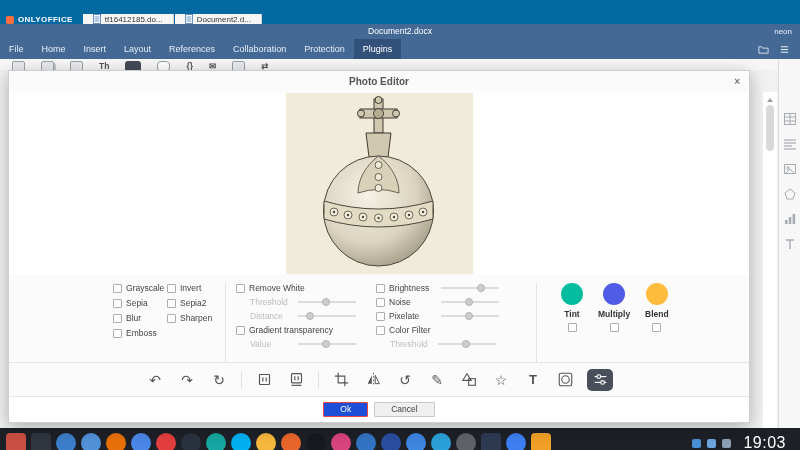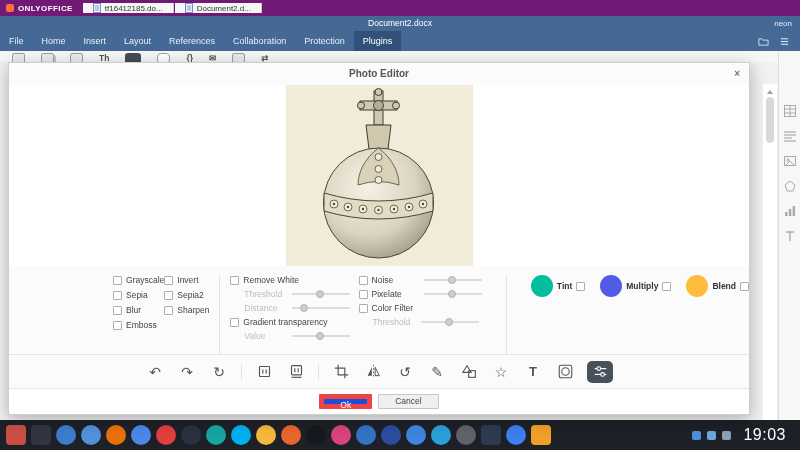--- a/index.html
+++ b/index.html
@@ -1,20 +1,20 @@
 <!DOCTYPE html>
 <html><head>
 <meta charset="utf-8">
 <style>
   *{margin:0;padding:0;box-sizing:border-box}
   body{font-family:"Liberation Sans",sans-serif;background:#444}
   .screen{width:800px;height:450px;position:relative;overflow:hidden;background:#f1f1f1}
 
   
-  .titlebar{height:16px;background:#701a75;display:flex;align-items:center}
+  .titlebar{height:24px;background:#0369a1;display:flex;align-items:flex-end}
   .brand{display:flex;align-items:center;gap:4px;padding:0 10px 0 6px;color:#fff;font-size:8px;font-weight:bold;letter-spacing:.4px}
   .brand-mark{width:8px;height:8px;border-radius:2px;background:#ff6f3d}
   .doc-tabs{display:flex;gap:1px}
   .doc-tab{background:#f6f6f6;display:flex;align-items:center;gap:4px;padding:0 10px;font-size:8px;color:#333;border-right:1px solid #cfcfcf;min-width:86px;cursor:default}
   .doc-ic{width:8px;height:10px;flex:none}
 
   
   .headerbar{height:15px;background:#446995;position:relative;color:#fff}
   .doc-title{position:absolute;left:0;right:0;text-align:center;font-size:8.5px;line-height:15px}
   .user{position:absolute;right:8px;font-size:8px;line-height:15px;color:#e8eef8}
@@ -48,34 +48,34 @@
   .cb{width:9px;height:9px;border:1px solid #aeaeae;background:#fff;border-radius:1px;flex:none}
   .vsep{width:1px;background:#e3e3e3;align-self:stretch;margin:0 10px}
   .g3{width:140px;display:flex;flex-direction:column;gap:4px}
   .g4{width:150px;display:flex;flex-direction:column;gap:4px}
   .sub{padding-left:14px}
   .sublabel{color:#bcbcbc;width:42px;flex:none}
   .alabel{width:46px;flex:none}
   .slider{width:58px;height:2px;background:#dcdcdc;position:relative;flex:none;margin-left:2px}
   .knob{position:absolute;top:-3px;width:8px;height:8px;border-radius:50%;background:#cdcdcd;border:1px solid #b2b2b2}
   .blends{display:flex;gap:15px;padding-left:14px}
-  .blend{display:flex;flex-direction:row;align-items:center;gap:4px}
+  .blend{display:flex;flex-direction:column;align-items:center;gap:4px}
   .swatch{width:22px;height:22px;border-radius:50%}
   .blabel{font-size:8.5px;font-weight:bold;color:#333}
 
   .tools{flex:none;height:34px;border-top:1px solid #e5e5e5;display:flex;align-items:center;justify-content:center;gap:12px;color:#555}
   .ticon{font-size:14px;line-height:1;display:flex;align-items:center;justify-content:center;width:20px;height:20px;cursor:pointer}
   .ticon svg{width:15px;height:15px}
   .ticon.t-active{background:#49505c;border-radius:5px;width:26px;height:22px}
   .tsep{width:1px;height:16px;background:#e0e0e0}
   .ttext{font-size:13px;font-weight:bold}
 
   .actions{flex:1;border-top:1px solid #e5e5e5;background:#fff;display:flex;align-items:center;justify-content:center;gap:6px}
   .btn{font-size:8.5px;height:15px;line-height:13px;padding:0 16px;border-radius:1px;cursor:pointer}
-  .btn-ok{background:#1d4ed8;color:#fff;border:5px solid #ef4444}
+  .btn-ok{background:#1d4ed8;color:#fff;border:1px solid #ef4444}
   .btn-cancel{background:#f0f0f0;color:#444;border:1px solid #c8c8c8}
 
   
   .scrollcol{position:absolute;right:23px;top:33px;bottom:0;width:14px;background:#fff}
   .scroll-up{width:0;height:0;border-left:3px solid transparent;border-right:3px solid transparent;border-bottom:4px solid #9aa0a8;margin:6px auto 3px}
   .scroll-thumb{width:8px;height:46px;background:#d9d9d9;border-radius:4px;margin:0 auto}
   .rsidebar{position:absolute;right:0;top:0;bottom:0;width:22px;background:#f7f7f7;border-left:1px solid #dcdcdc;display:flex;flex-direction:column;align-items:center;gap:13px;padding-top:54px;color:#a7abb2}
   .rsidebar svg{width:12px;height:12px;cursor:pointer}
 
   
@@ -279,20 +279,27 @@
               <span class="sublabel">Value</span>
               <span class="slider">
                 <span class="knob" style="left:24px"></span>
               </span>
             </span>
         </div>
 
         <div class="g4">
           <span class="frow">
               <span class="cb"></span>
+              <span class="alabel">Brightness</span>
+              <span class="slider">
+                <span class="knob" style="left:36px"></span>
+              </span>
+            </span>
+          <span class="frow">
+              <span class="cb"></span>
               <span class="alabel">Noise</span>
               <span class="slider">
                 <span class="knob" style="left:24px"></span>
               </span>
             </span>
           <span class="frow">
               <span class="cb"></span>
               <span class="alabel">Pixelate</span>
               <span class="slider">
                 <span class="knob" style="left:24px"></span>

